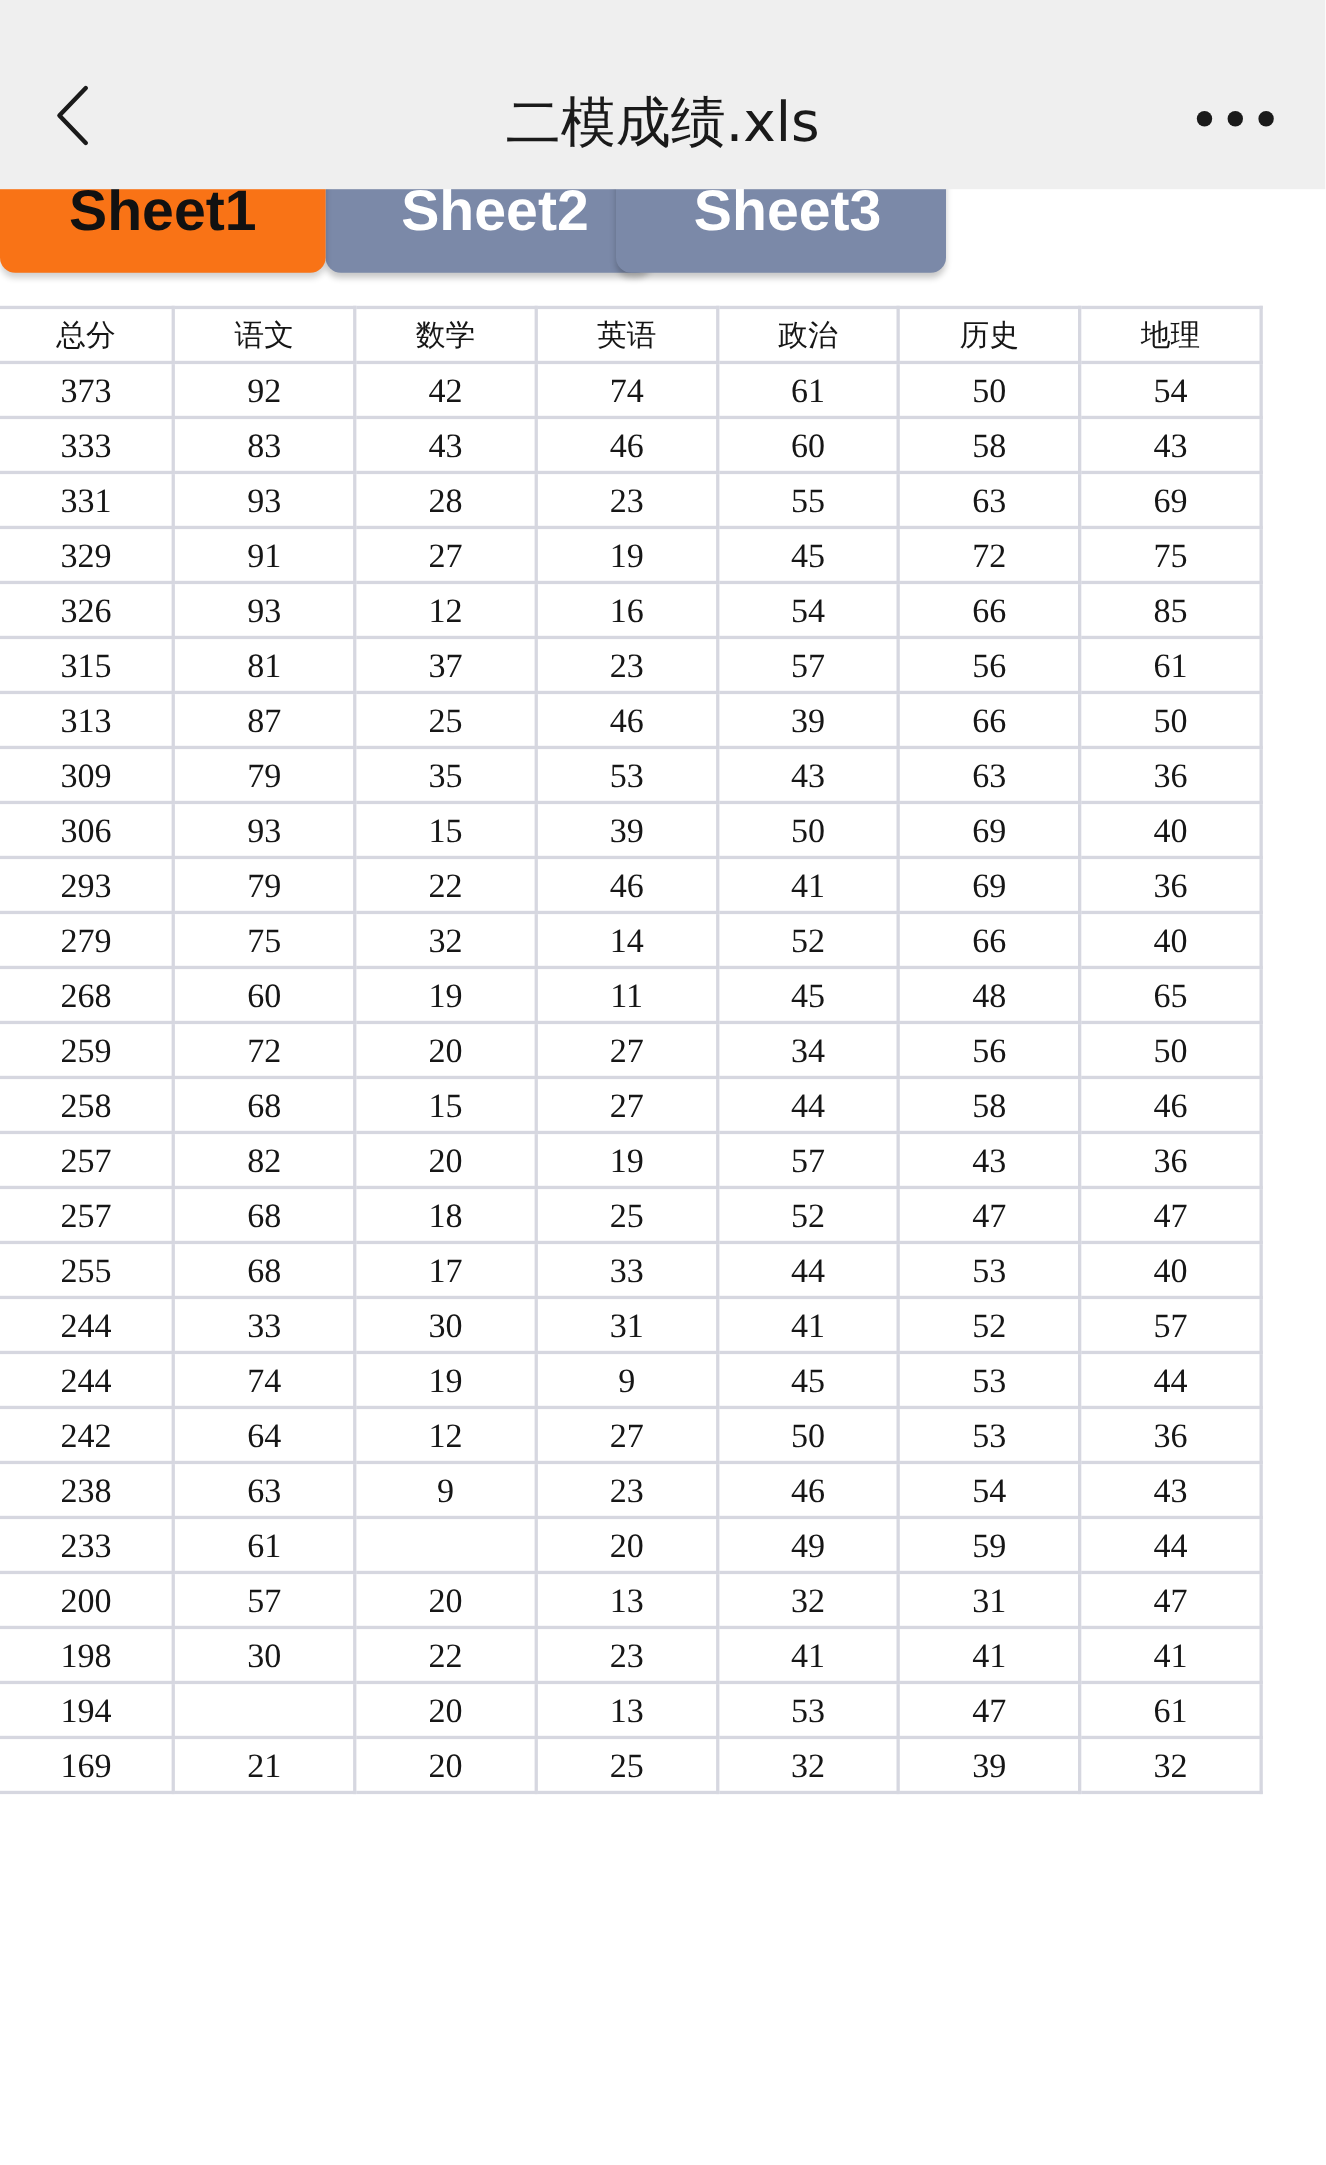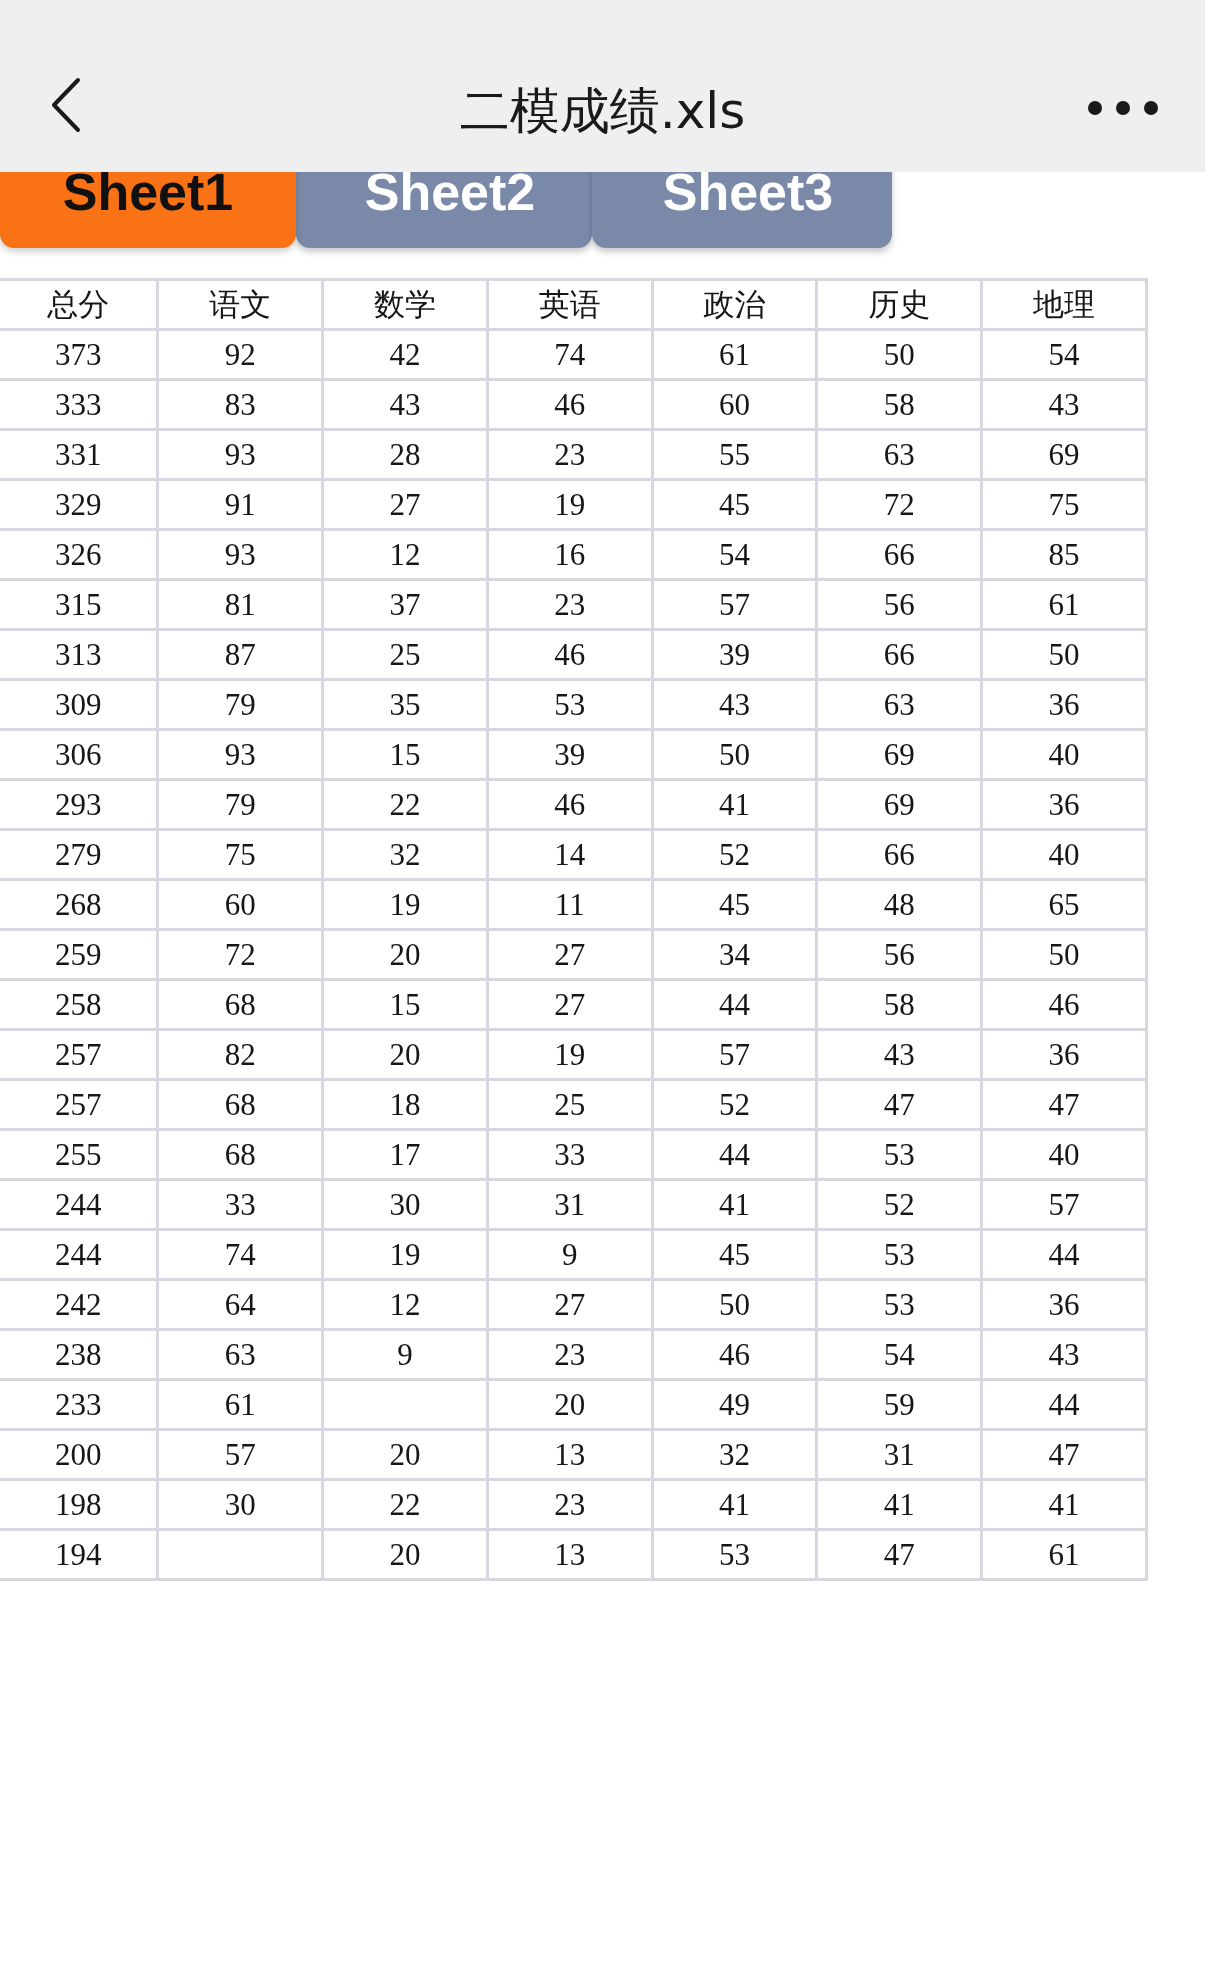--- a/index.html
+++ b/index.html
@@ -35,35 +35,35 @@
       display: flex; align-items: flex-start; justify-content: center;
       padding-top: 12px;
       font-size: 52px; font-weight: bold; cursor: pointer;
       font-family: "Liberation Sans", sans-serif;
     }
     .tab.active { left: 0; width: 296px; background: #f97316; color: #111111;
       box-shadow: 0 4px 6px rgba(0,0,0,0.18); z-index: 2; }
     .tab.inactive { background: #7b89a8; color: #ffffff;
       box-shadow: 0 4px 6px rgba(0,0,0,0.22); padding-left: 12px; }
     .tab.t2 { left: 296px; width: 296px; }
-    .tab.t3 { left: 592px; width: 300px; }
+    .tab.t3 { left: 560px; width: 300px; }
 
     .sheet {
       position: absolute; left: 0; top: 278px; width: 1148px;
       border-collapse: collapse;
       font-family: "Liberation Serif", "DejaVu Serif", serif;
     }
     .sheet th, .sheet td {
       border: 3px solid #d6d7e0;
       text-align: center; vertical-align: middle;
       height: 50px; color: #161616;
     }
     .sheet th {
       font-family: "DejaVu Sans", sans-serif; font-weight: normal;
-      font-size: 31px; height: 50px;
+      font-size: 27px; height: 50px;
     }
     .sheet td { font-size: 31px; }
     .sheet tr:first-child th { border-top: 3px solid #d6d7e0; }
     .sheet th:first-child, .sheet td:first-child { border-left: none; }
     .col0 { width: 158px; }
     .col { width: 165px; }
   </style>
 </head>
 <body>
 
@@ -318,14 +318,23 @@
       </tr>
       <tr>
         <td>194</td>
         <td></td>
         <td>20</td>
         <td>13</td>
         <td>53</td>
         <td>47</td>
         <td>61</td>
       </tr>
+      <tr>
+        <td>169</td>
+        <td>21</td>
+        <td>20</td>
+        <td>25</td>
+        <td>32</td>
+        <td>39</td>
+        <td>32</td>
+      </tr>
     </tbody>
 </table>
 
 </body></html>

